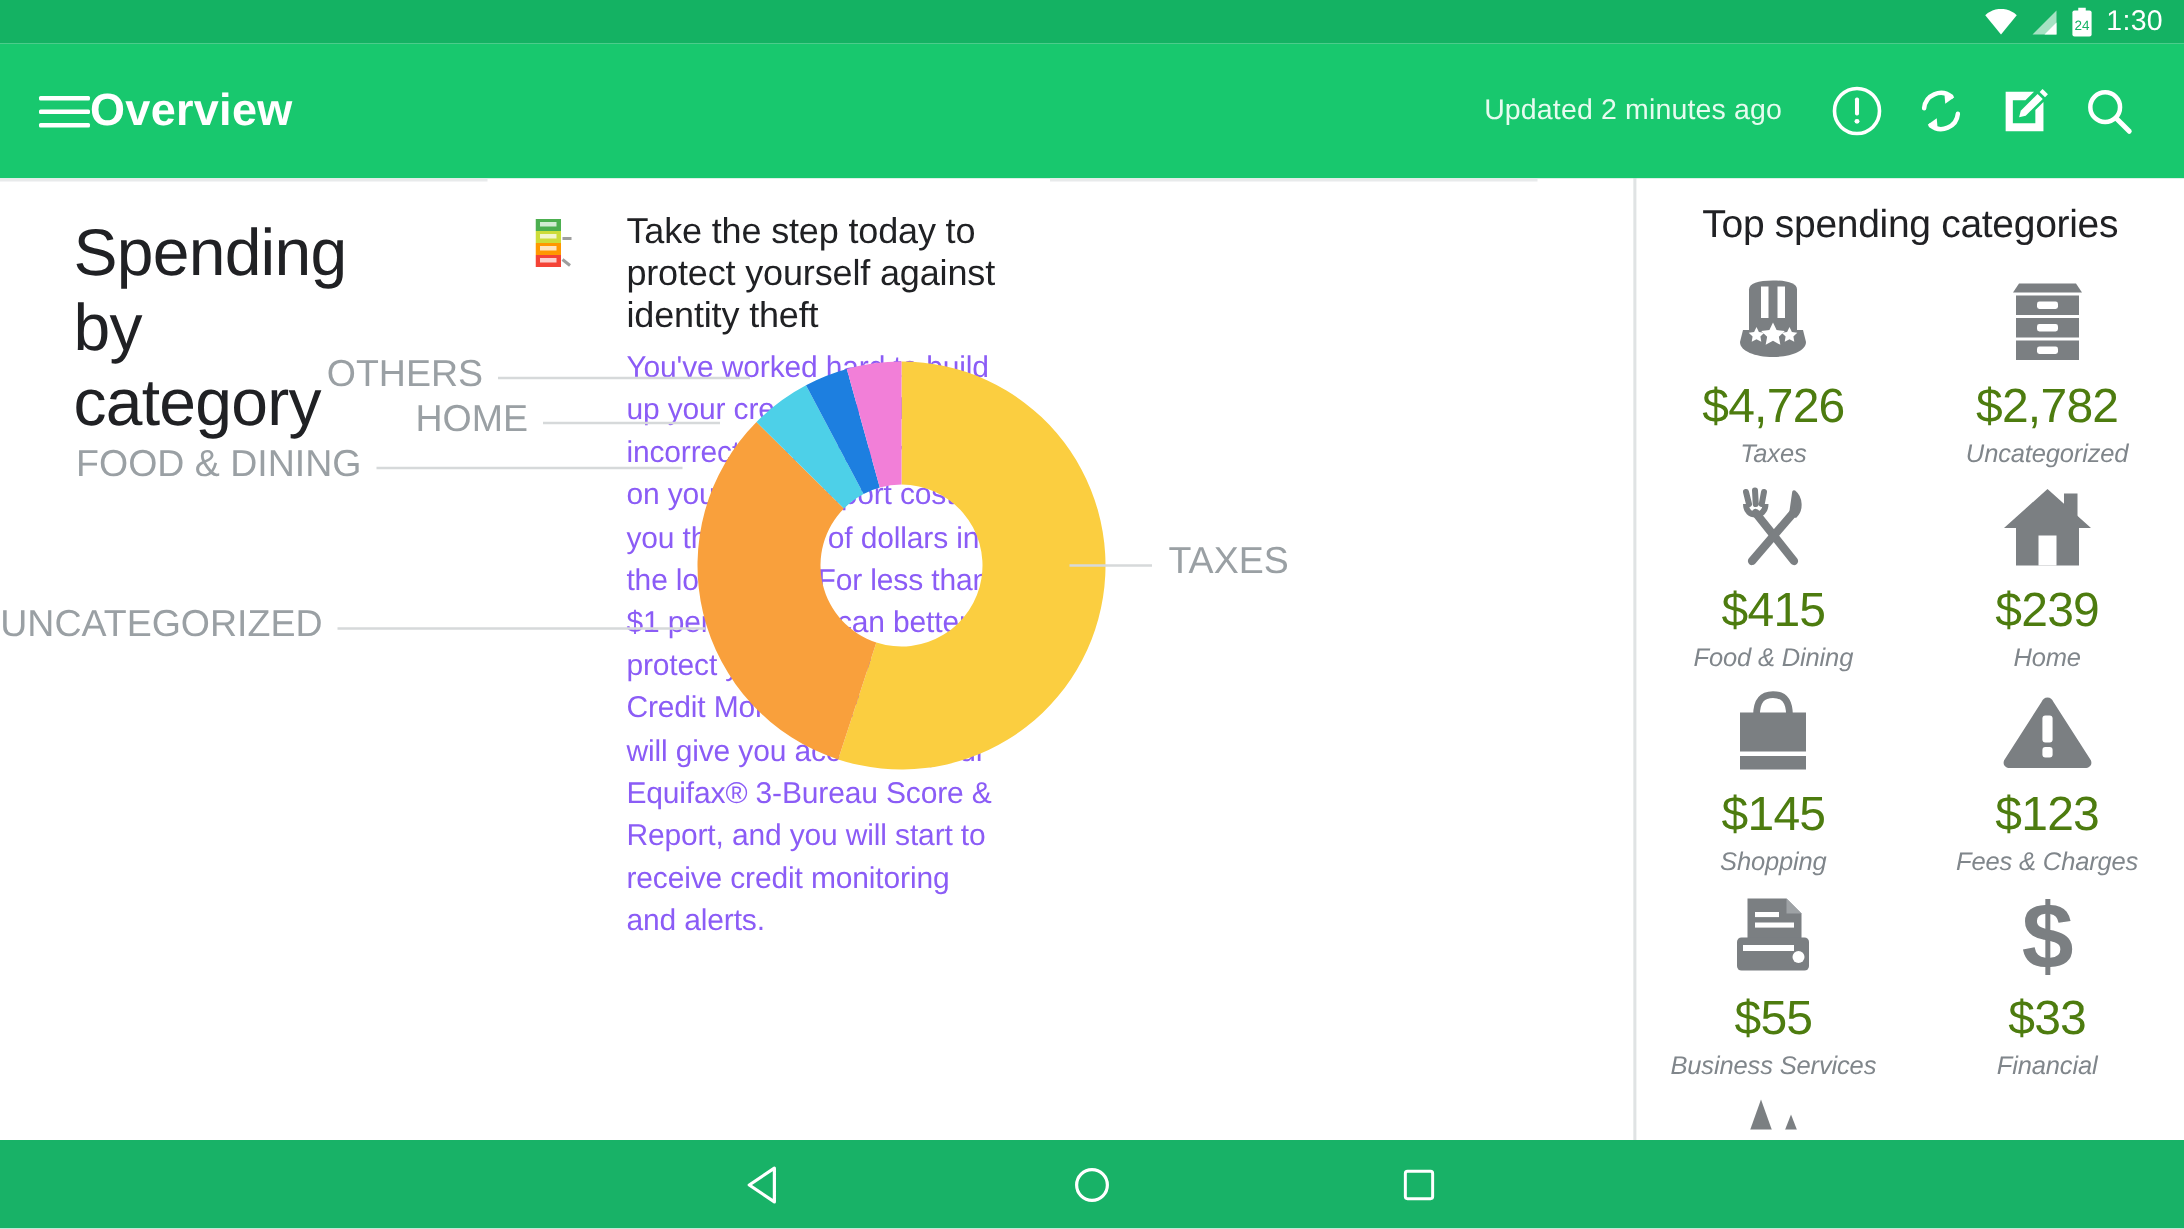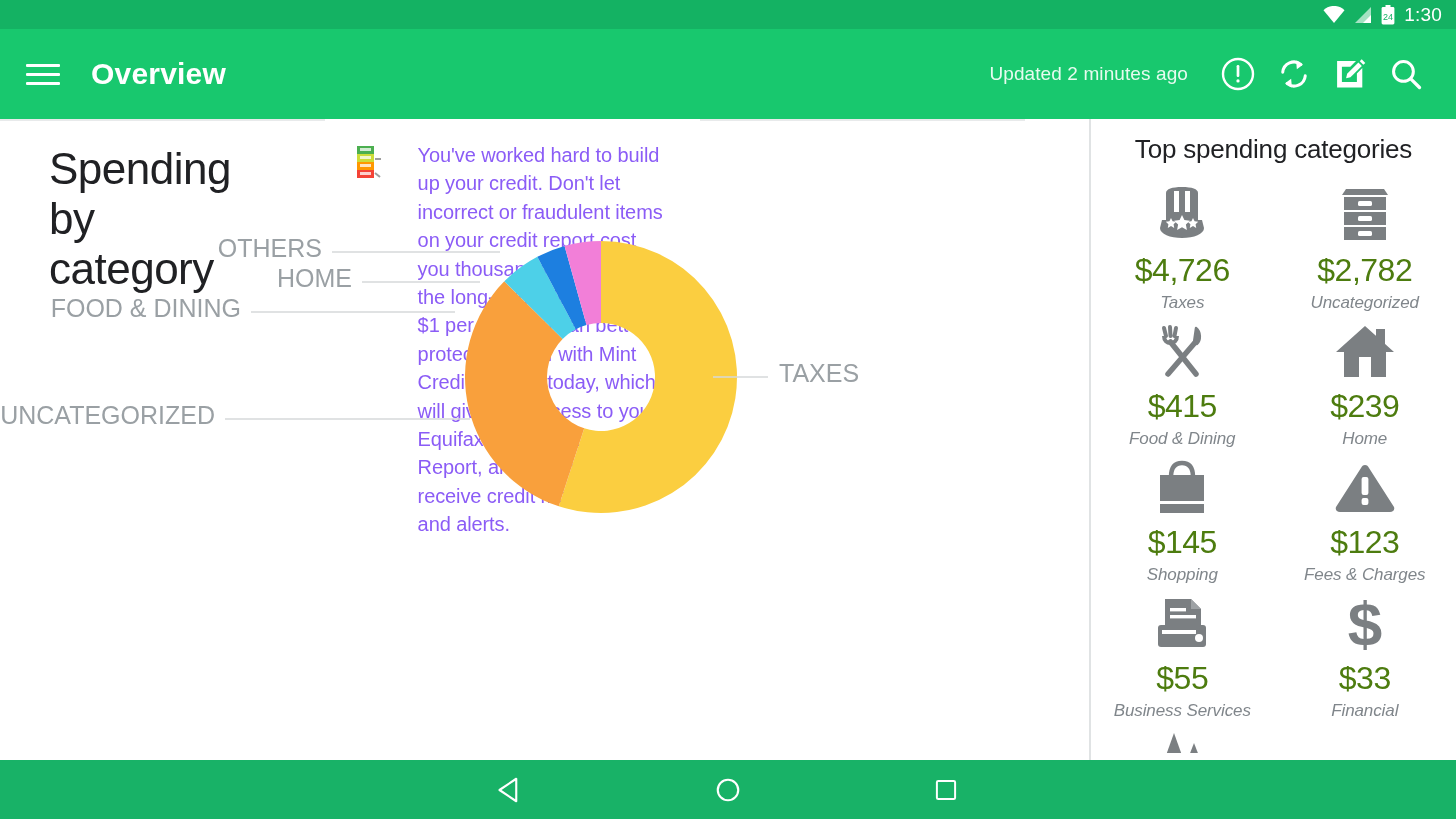--- a/index.html
+++ b/index.html
@@ -21,21 +21,21 @@
   .st-clock { color:#fff; font-size:19px; font-weight:500; letter-spacing:.2px; line-height:1; }
 
   
   .appbar {
     position:absolute; top:29px; left:0; width:1456px; height:90px;
     background:#18c86e; display:flex; align-items:center; padding:0 22px 0 26px;
   }
   .hamburger { width:34px; display:flex; flex-direction:column; gap:6px; cursor:pointer; }
   .hamburger span { display:block; height:3px; background:#fff; border-radius:1px; }
   .app-title {
-    color:#fff; font-size:30px; font-weight:700; margin-left:31px; letter-spacing:.2px;
+    color:#fff; font-size:30px; font-weight:700; letter-spacing:.2px;
   }
   .appbar-right { margin-left:auto; display:flex; align-items:center; gap:0; }
   .updated-text { color:#e6fbef; font-size:19px; margin-right:22px; letter-spacing:.1px; }
   .ab-btn {
     width:56px; height:56px; display:flex; align-items:center; justify-content:center;
     cursor:pointer;
   }
 
   
   .content {
@@ -224,20 +224,21 @@
             <rect x="0" y="24" width="17" height="8" fill="#f44336"></rect>
             <rect x="3" y="2" width="11" height="3" fill="#ffffff" opacity=".75"></rect>
             <rect x="3" y="10" width="11" height="3" fill="#ffffff" opacity=".75"></rect>
             <rect x="3" y="18" width="11" height="3" fill="#ffffff" opacity=".75"></rect>
             <rect x="3" y="26" width="11" height="3" fill="#ffffff" opacity=".75"></rect>
             <path d="M18 13 L24 13" stroke="#9e9e9e" stroke-width="2"></path>
             <path d="M18 27 L23 31" stroke="#9e9e9e" stroke-width="2"></path>
           </svg>
         </div>
         <div class="art-body">
+          <div class="art-title">Take the step today to protect yourself against identity theft</div>
           <div class="art-text">You've worked hard to build up your credit. Don't let incorrect or fraudulent items on your credit report cost you thousands of dollars in the long-term. For less than $1 per day, you can better protect yourself with Mint Credit Monitor today, which will give you access to your Equifax® 3-Bureau Score &amp; Report, and you will start to receive credit monitoring and alerts.</div>
         </div>
       </div>
 
       <div class="hr"></div>
 
       <div class="article article2">
         
         
       </div>

